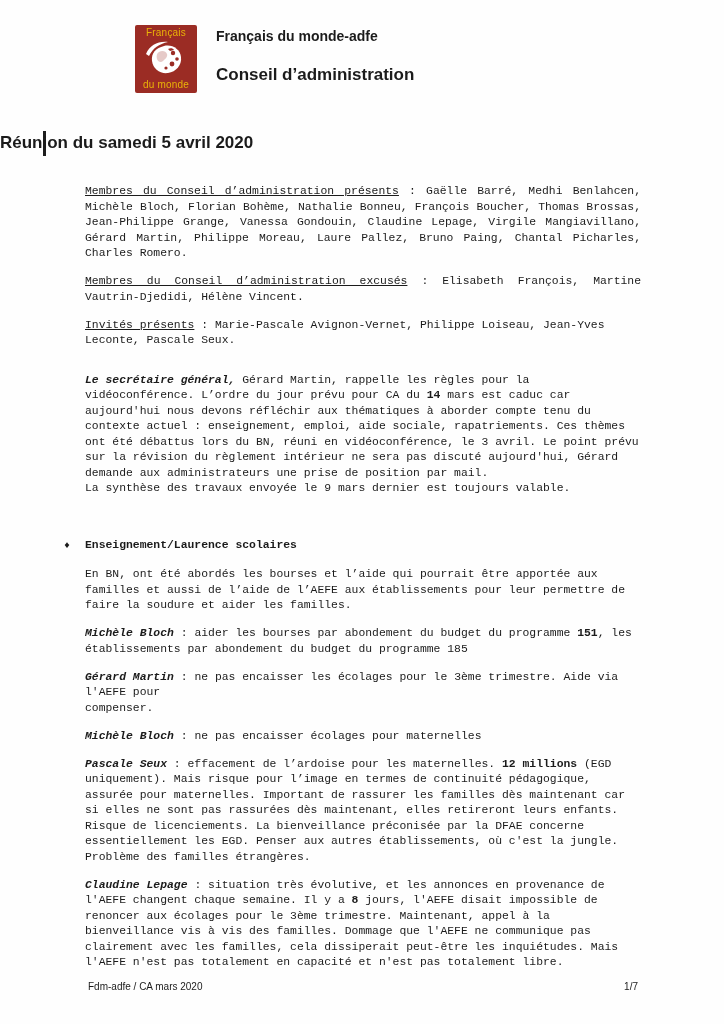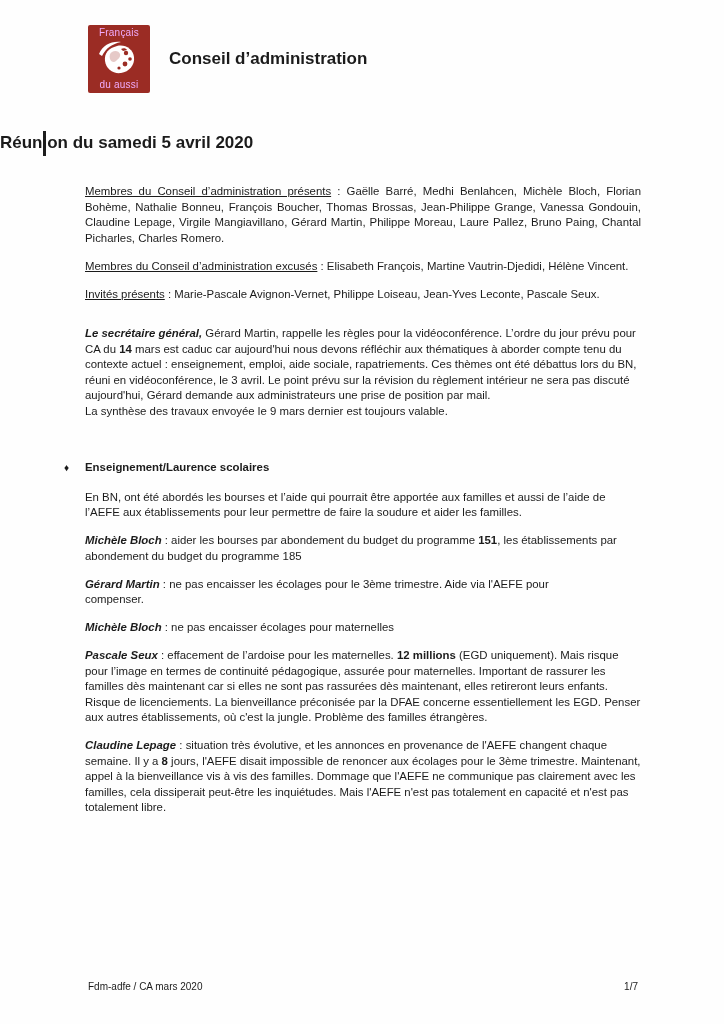--- a/index.html
+++ b/index.html
@@ -6,39 +6,39 @@
   .page {
     position:relative; width:724px; height:1024px; background:#fefefe;
     font-family:"Liberation Sans", sans-serif; color:#1b1b1b; overflow:hidden;
   }
 
   
   .doc-header { position:absolute; top:25px; left:88px; display:flex; align-items:flex-start; }
   .logo {
     width:62px; height:68px; background:#9b2c24; border-radius:2px;
     display:flex; flex-direction:column; justify-content:space-between; align-items:center;
-    padding:3px 2px; box-sizing:border-box; color:#f0abfc;
+    padding:3px 2px; box-sizing:border-box; color:#eab308;margin-left:47px;
   }
   .logo-top, .logo-bottom { font-size:10px; line-height:10px; letter-spacing:0.2px; white-space:nowrap; }
   .logo-globe { width:44px; height:38px; display:block; }
   .header-titles { margin-left:19px; padding-top:3px; }
   .org-name { font-size:14px; font-weight:bold; line-height:16px; }
   .org-subtitle { font-size:17px; font-weight:bold; line-height:19px; margin-top:21px; }
 
   
   .revision-mark { position:absolute; left:43px; top:131px; width:3px; height:25px; background:#1d1d1d; }
 
   
   .doc-title {
     position:absolute; top:131px; left:0; width:100%; margin:0;
     font-size:17px; font-weight:bold; line-height:24px;
   }
 
   
-  .content { position:absolute; top:184px; left:85px; width:556px; }
+  .content { position:absolute; top:184px; left:85px; width:556px;font-family:Liberation Mono, monospace; }
   .para { font-size:11.4px; line-height:15.5px; margin:0 0 12.5px 0; }
   .justify { text-align:justify; }
   .u { text-decoration:underline;text-align:right; }
   .speaker { font-weight:bold; font-style:italic; }
   .b { font-weight:bold; }
   .block { display:block; }
   .intro { margin-top:24px; }
   .section-head { position:relative; font-weight:bold; margin-top:41px; margin-bottom:14px; }
   .bullet { position:absolute; left:-21px; top:0; font-size:10px; font-weight:normal; }
 
@@ -64,23 +64,24 @@
           <path d="M15 12 C18 10 22 11 23 14 C24 17 21 19 19 21 C17 23 14 22 13 19 C12 16 13 13 15 12 Z" fill="#9b2c24" opacity="0.25"></path>
           <circle cx="29" cy="13" r="2.2" fill="#9b2c24"></circle>
           <circle cx="33" cy="19" r="1.8" fill="#9b2c24"></circle>
           <circle cx="28" cy="24" r="2.4" fill="#9b2c24"></circle>
           <circle cx="22" cy="28" r="1.6" fill="#9b2c24"></circle>
           <path d="M24 9 C26 8 29 8 30 10 L26 11 Z" fill="#9b2c24"></path>
 
           <path d="M2 14 C6 5 14 1 24 2 C15 4 9 8 5 16 Z" fill="#ffffff"></path>
         </svg>
       </span>
-      <span class="logo-bottom">du aussi</span>
+      <span class="logo-bottom">du monde</span>
     </div>
     <div class="header-titles">
+      <div class="org-name">Français du monde-adfe</div>
       <div class="org-subtitle">Conseil d’administration</div>
     </div>
   </header>
 
   <div class="revision-mark"></div>
 
   <h1 class="doc-title">Réunion du samedi 5 avril 2020</h1>
 
   <main class="content">
 

